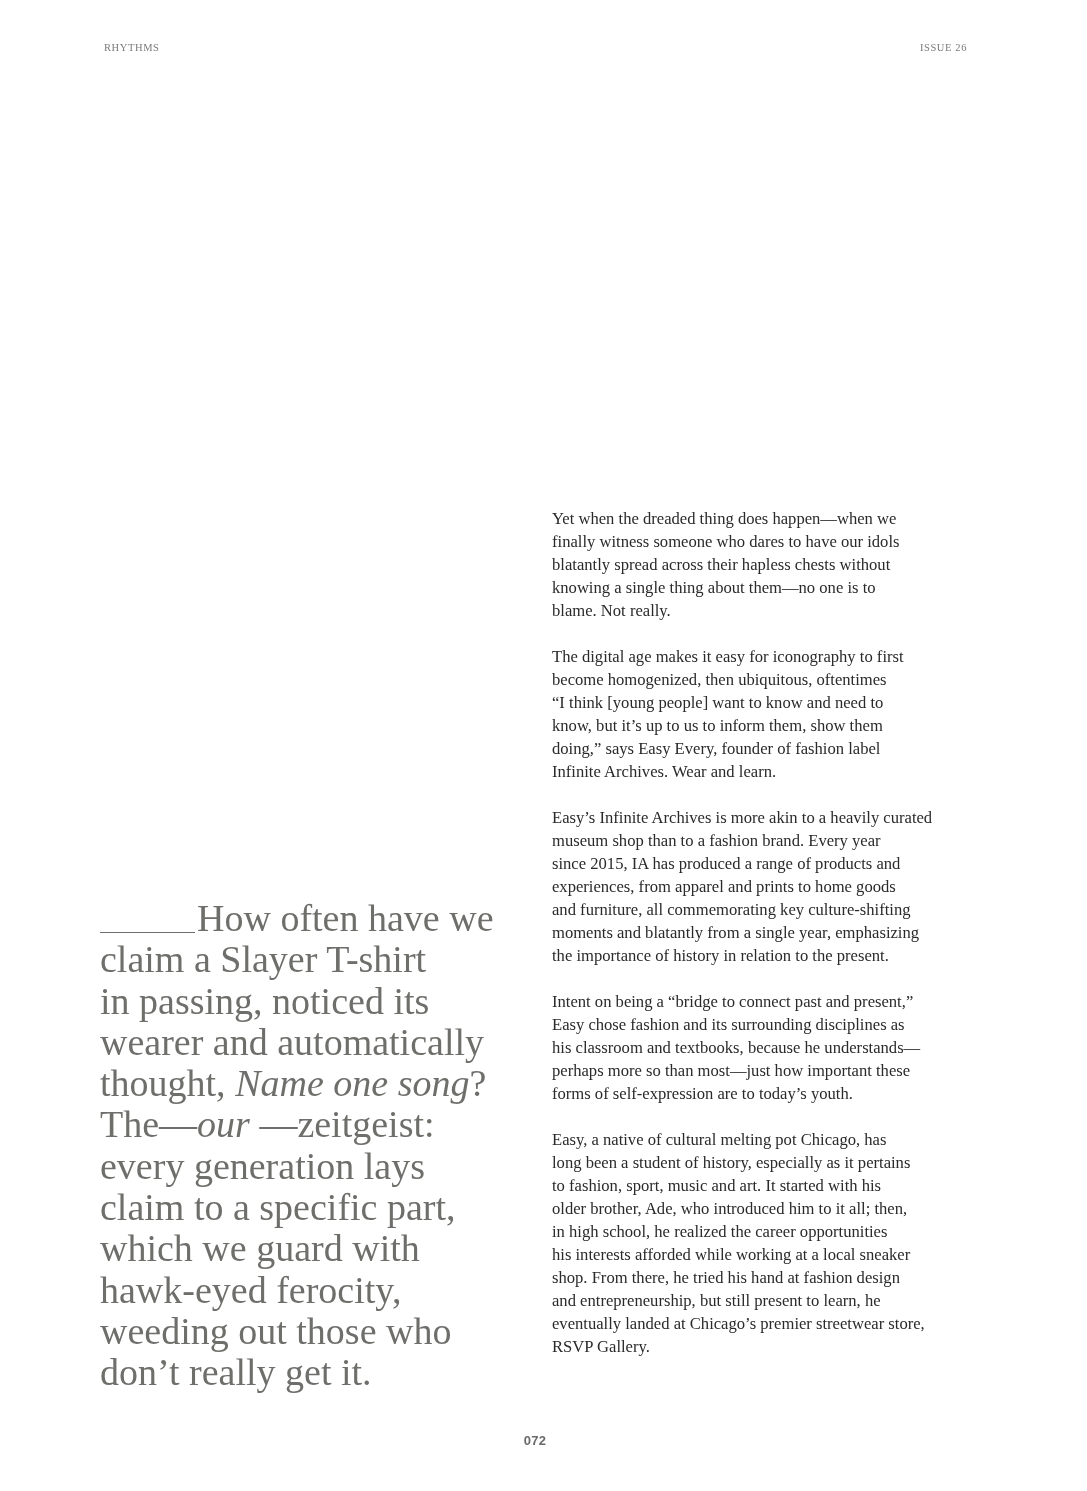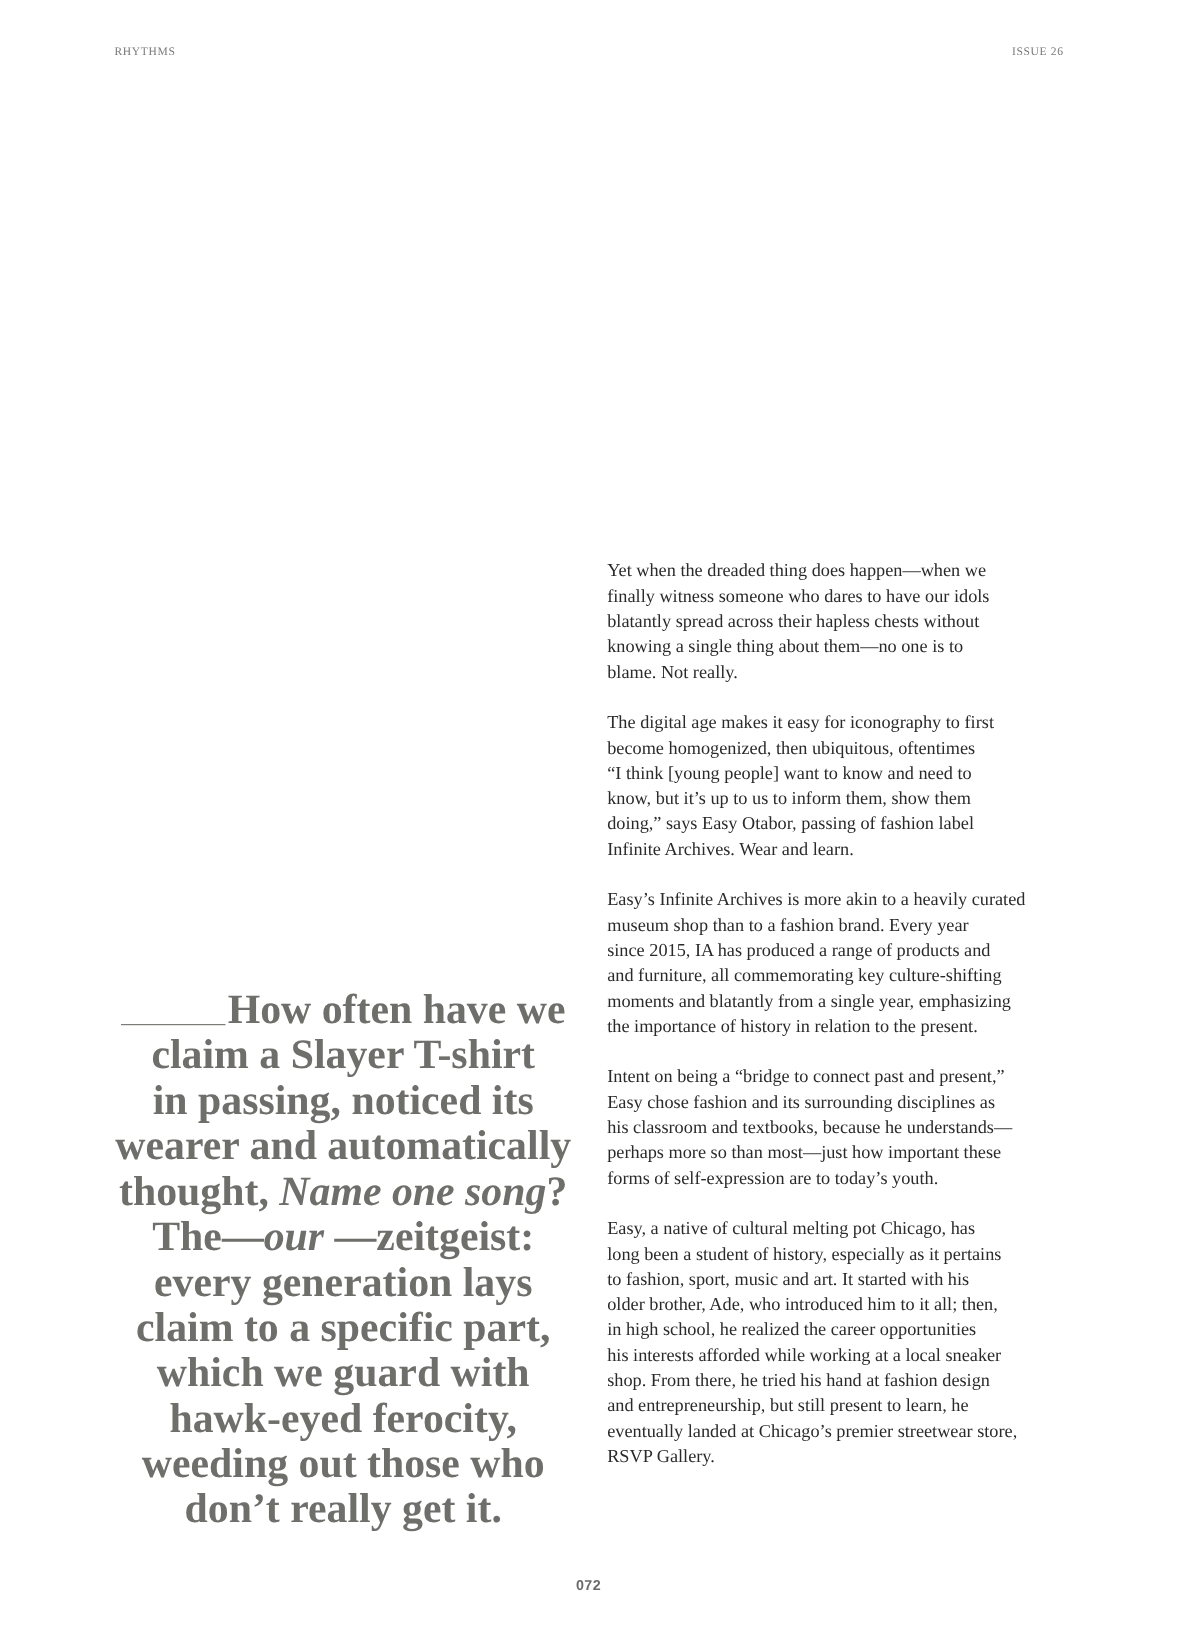--- a/index.html
+++ b/index.html
@@ -46,22 +46,21 @@
 
     .pull-quote {
       position: absolute;
       left: 100px;
       top: 898px;
       width: 424px;
       font-family: "Liberation Serif", serif;
       font-size: 38px;
       line-height: 41.3px;
       color: #6e6e6b;
-      text-align: center;
-      font-weight: bold;
+      text-align: left;
     }
     .pull-quote .line {
       display: block;
       white-space: nowrap;
     }
     .pull-quote .rule {
       display: inline-block;
       width: 95px;
       height: 1.5px;
       background: #6e6e6b;
@@ -99,27 +98,28 @@
     <span class="line">finally witness someone who dares to have our idols</span>
     <span class="line">blatantly spread across their hapless chests without</span>
     <span class="line">knowing a single thing about them—no one is to</span>
     <span class="line">blame. Not really.</span>
   </p>
   <p>
     <span class="line">The digital age makes it easy for iconography to first</span>
     <span class="line">become homogenized, then ubiquitous, oftentimes</span>
     <span class="line">“I think [young people] want to know and need to</span>
     <span class="line">know, but it’s up to us to inform them, show them</span>
-    <span class="line">doing,” says Easy Otabor, passing of fashion label</span>
+    <span class="line">doing,” says Easy Every, founder of fashion label</span>
     <span class="line">Infinite Archives. Wear and learn.</span>
   </p>
   <p>
     <span class="line">Easy’s Infinite Archives is more akin to a heavily curated</span>
     <span class="line">museum shop than to a fashion brand. Every year</span>
     <span class="line">since 2015, IA has produced a range of products and</span>
+    <span class="line">experiences, from apparel and prints to home goods</span>
     <span class="line">and furniture, all commemorating key culture-shifting</span>
     <span class="line">moments and blatantly from a single year, emphasizing</span>
     <span class="line">the importance of history in relation to the present.</span>
   </p>
   <p>
     <span class="line">Intent on being a “bridge to connect past and present,”</span>
     <span class="line">Easy chose fashion and its surrounding disciplines as</span>
     <span class="line">his classroom and textbooks, because he understands—</span>
     <span class="line">perhaps more so than most—just how important these</span>
     <span class="line">forms of self-expression are to today’s youth.</span>

